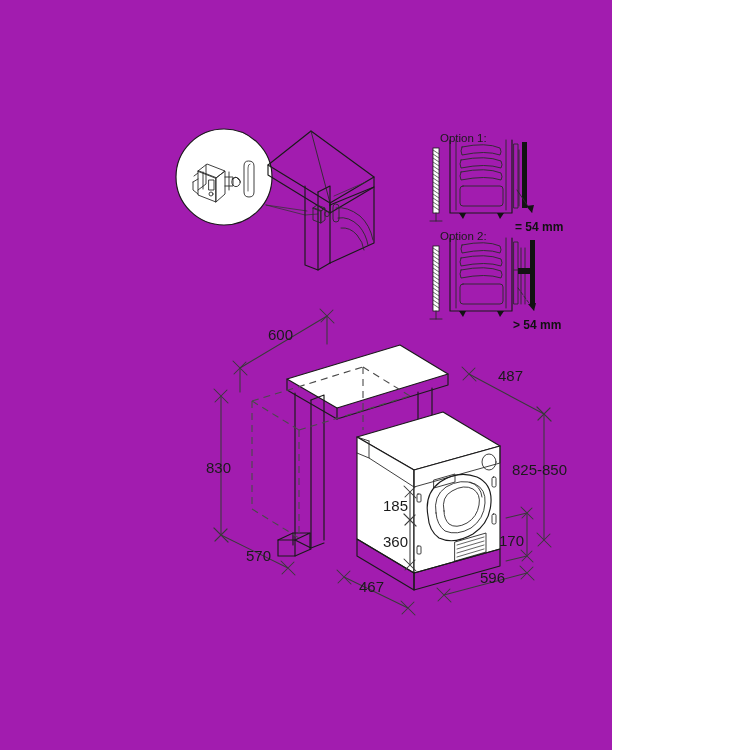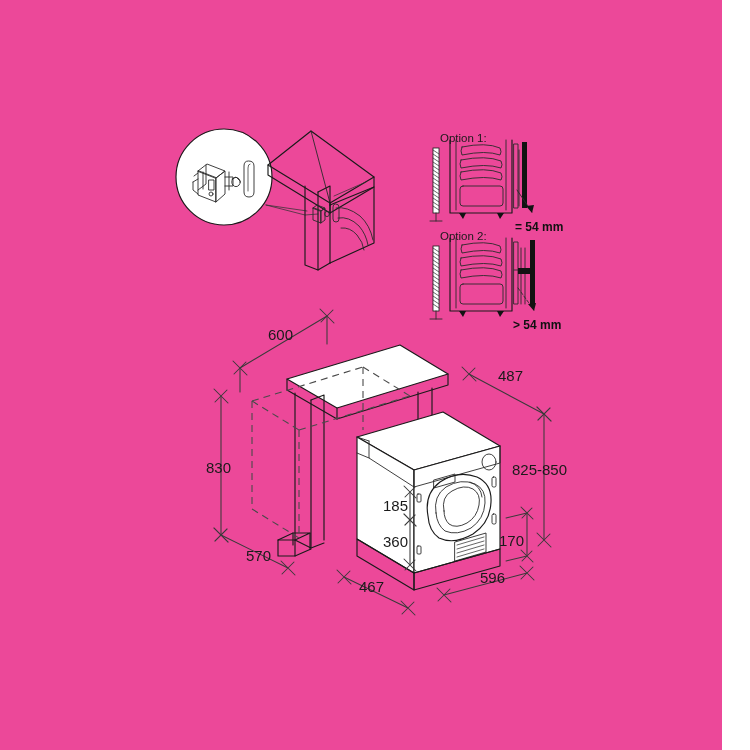--- a/index.html
+++ b/index.html
@@ -8,23 +8,23 @@
     background: #ffffff;
   }
   body {
     width: 750px;
     height: 750px;
     font-family: "Liberation Sans", sans-serif;
     overflow: hidden;
   }
   #sheet {
     position: relative;
-    width: 722px;
+    width: 612px;
     height: 750px;
-    background: #ec4899;
+    background: #a21caf;
   }
   #sheet svg {
     position: absolute;
     top: 0;
     left: 0;
   }
   .dim-text {
     font-family: "Liberation Sans", sans-serif;
     font-size: 15px;
     fill: #1a1a1a;

